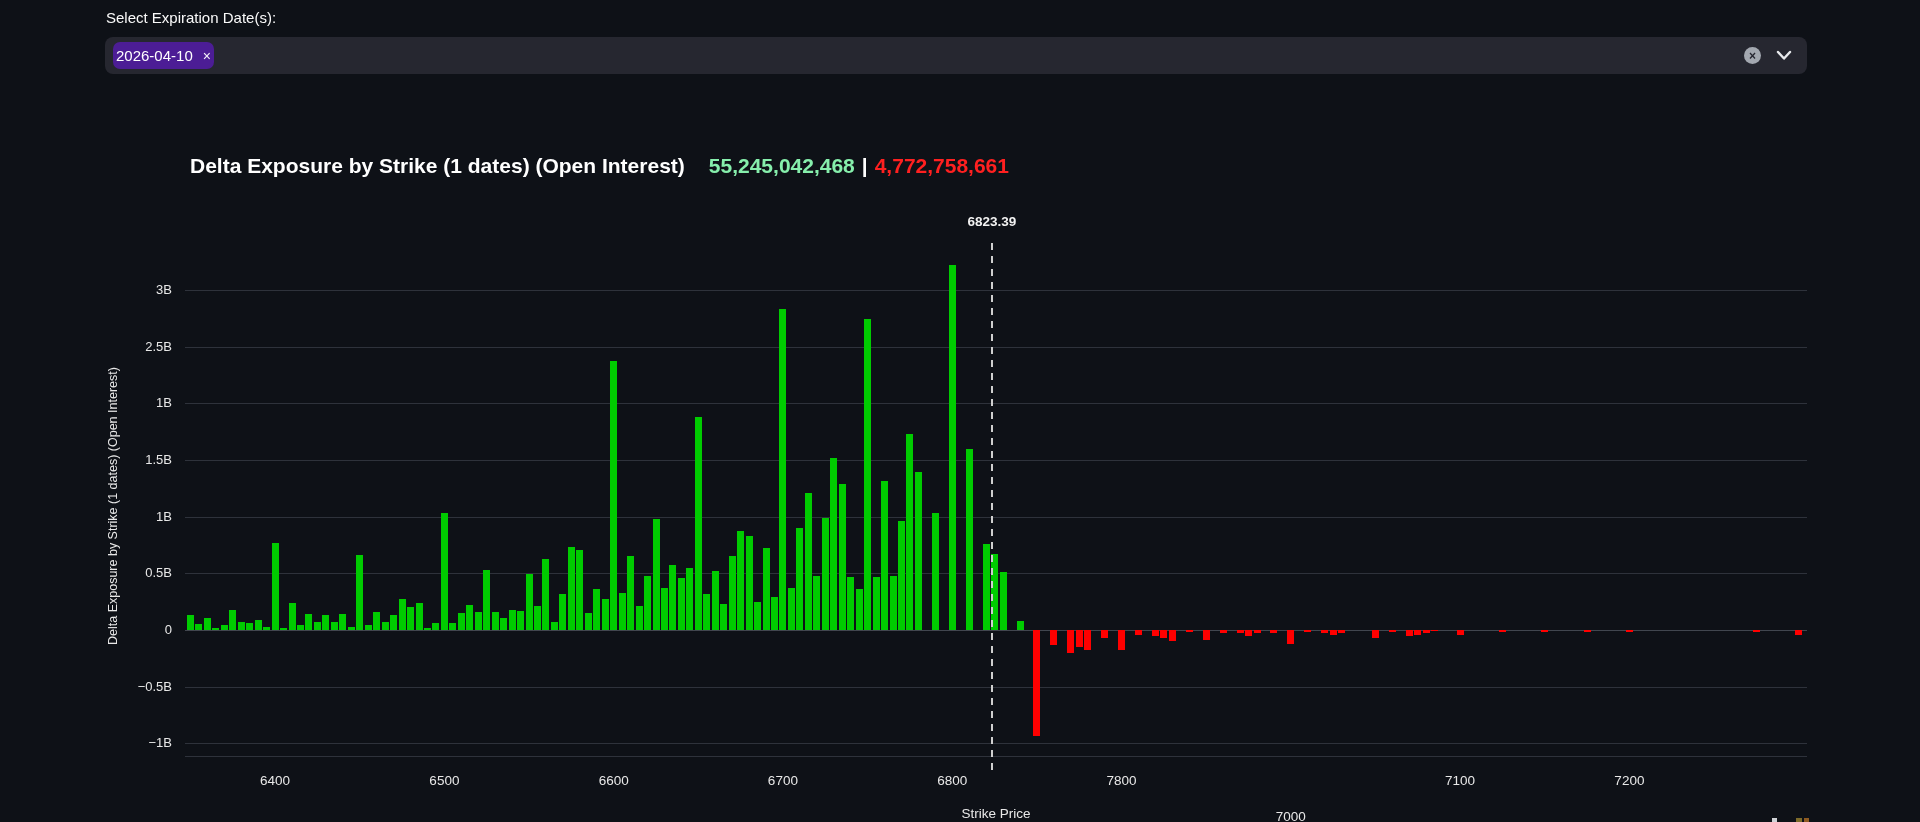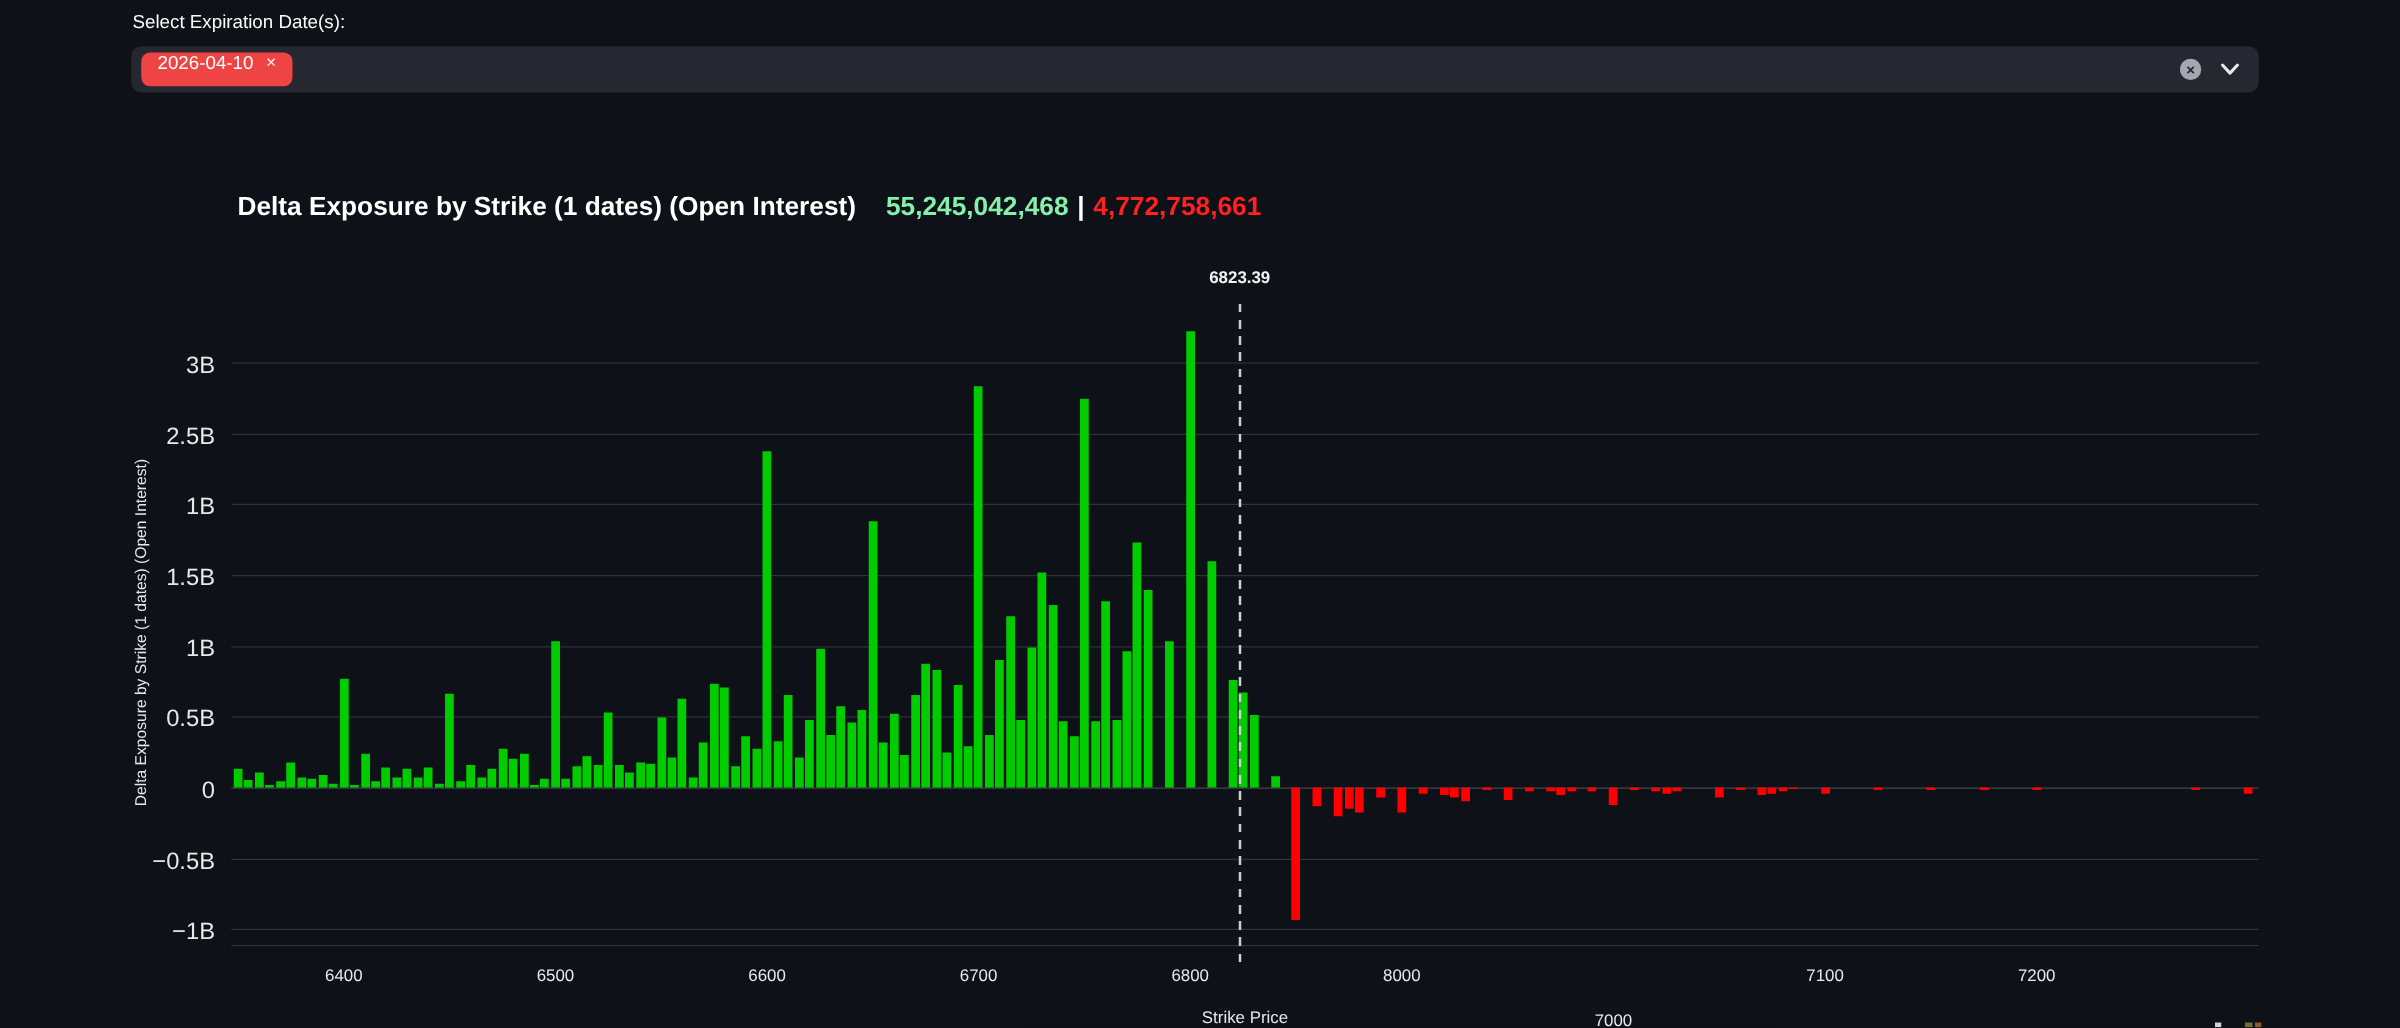--- a/index.html
+++ b/index.html
@@ -8,22 +8,22 @@
     background:#0e1117; font-family:"Liberation Sans", sans-serif;
     -webkit-font-smoothing:antialiased;
   }
   
   .sel-label { position:absolute; left:106px; top:9px; color:#fafafa; font-size:15px; }
   .sel-bar {
     position:absolute; left:105px; top:37px; width:1702px; height:37px;
     background:#262730; border-radius:8px; display:flex; align-items:center;
   }
   .tag {
-    margin-left:8px; background:#ef4444; color:#ffffff; border-radius:7px;
-    height:27px; display:flex; align-items:flex-start; padding:0 13px; gap:10px;
+    margin-left:8px; background:#4c1d95; color:#ffffff; border-radius:7px;
+    height:27px; display:flex; align-items:center; padding:0 3px; gap:10px;
     font-size:15px; cursor:pointer;
   }
   .tag-x { font-size:14px; line-height:1; opacity:.95; }
   .sel-icons { margin-left:auto; display:flex; align-items:center; gap:15px; padding-right:15px; }
   .clear-circle {
     width:17px; height:17px; border-radius:50%; background:#a3a8b0;
     display:flex; align-items:center; justify-content:center;
     color:#262730; font-size:12px; font-weight:bold; cursor:pointer; line-height:1;
   }
   .chev { display:flex; cursor:pointer; }
@@ -34,21 +34,21 @@
   .hdr .neg { color:#ff2020; }
   .hdr .gap { width:24px; }
   .hdr .sep { margin:0 7px; color:#ffffff; }
   .hdr .netgap { width:8px; }
   
   #plot { position:absolute; left:185px; top:247px; width:1622px; height:510px; }
   .gridline { position:absolute; left:0; width:100%; height:1px; background:#2e323b; }
   .gridline.zero { background:#41464f; }
   .gridline.bottom { background:#2e323b; }
   .bar { position:absolute; width:7px; }
-  .ytick { position:absolute; left:0; width:172px; text-align:right; color:#e8e8e8; font-size:19px; }
+  .ytick { position:absolute; left:0; width:172px; text-align:right; color:#e8e8e8; font-size:13px; }
   .xtick { position:absolute; top:773px; transform:translateX(-50%); color:#e8e8e8; font-size:13.5px; }
   .y-title {
     position:absolute; left:106px; top:345px; height:300px;
     writing-mode:vertical-rl; transform:rotate(180deg);
     display:flex; align-items:center; color:#e8e8e8; font-size:12.5px; white-space:nowrap;
   }
   .x-title { position:absolute; left:996px; top:806px; transform:translateX(-50%); color:#e8e8e8; font-size:13.5px; }
   .vline {
     position:absolute; top:243px; width:2px; height:528px;
     background:repeating-linear-gradient(to bottom, #cfcfcf 0 7px, transparent 7px 13px);
@@ -247,17 +247,17 @@
     <div class="ytick" style="top: 508.6px;">1B</div>
     <div class="ytick" style="top: 565.3px;">0.5B</div>
     <div class="ytick" style="top: 622px;">0</div>
     <div class="ytick" style="top: 678.7px;">−0.5B</div>
     <div class="ytick" style="top: 735.4px;">−1B</div>
     <div class="xtick" style="left: 275.1px;">6400</div>
     <div class="xtick" style="left: 444.4px;">6500</div>
     <div class="xtick" style="left: 613.7px;">6600</div>
     <div class="xtick" style="left: 782.9px;">6700</div>
     <div class="xtick" style="left: 952.2px;">6800</div>
-    <div class="xtick" style="left: 1121.5px;">8000</div>
+    <div class="xtick" style="left: 1121.5px;">7800</div>
     <div class="xtick" style="left: 1290.8px; margin-top: 36px;">7000</div>
     <div class="xtick" style="left: 1460.1px;">7100</div>
     <div class="xtick" style="left: 1629.4px;">7200</div>
   </div>
 
 </body></html>

